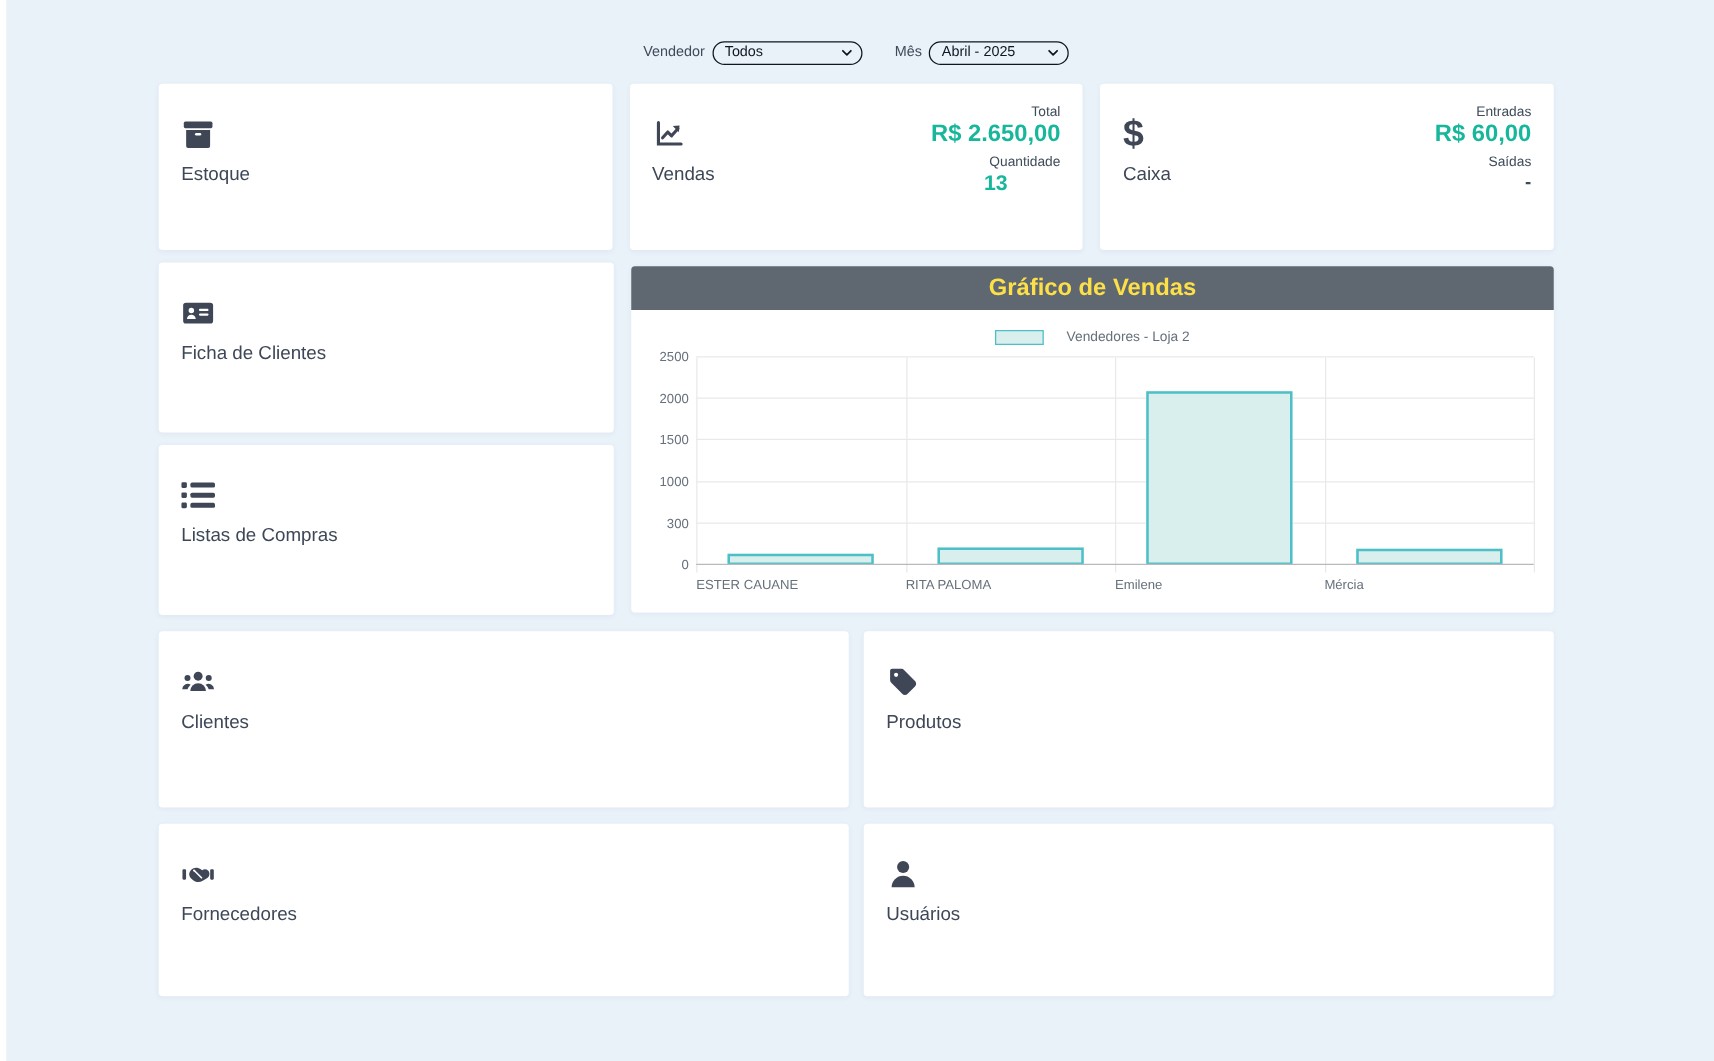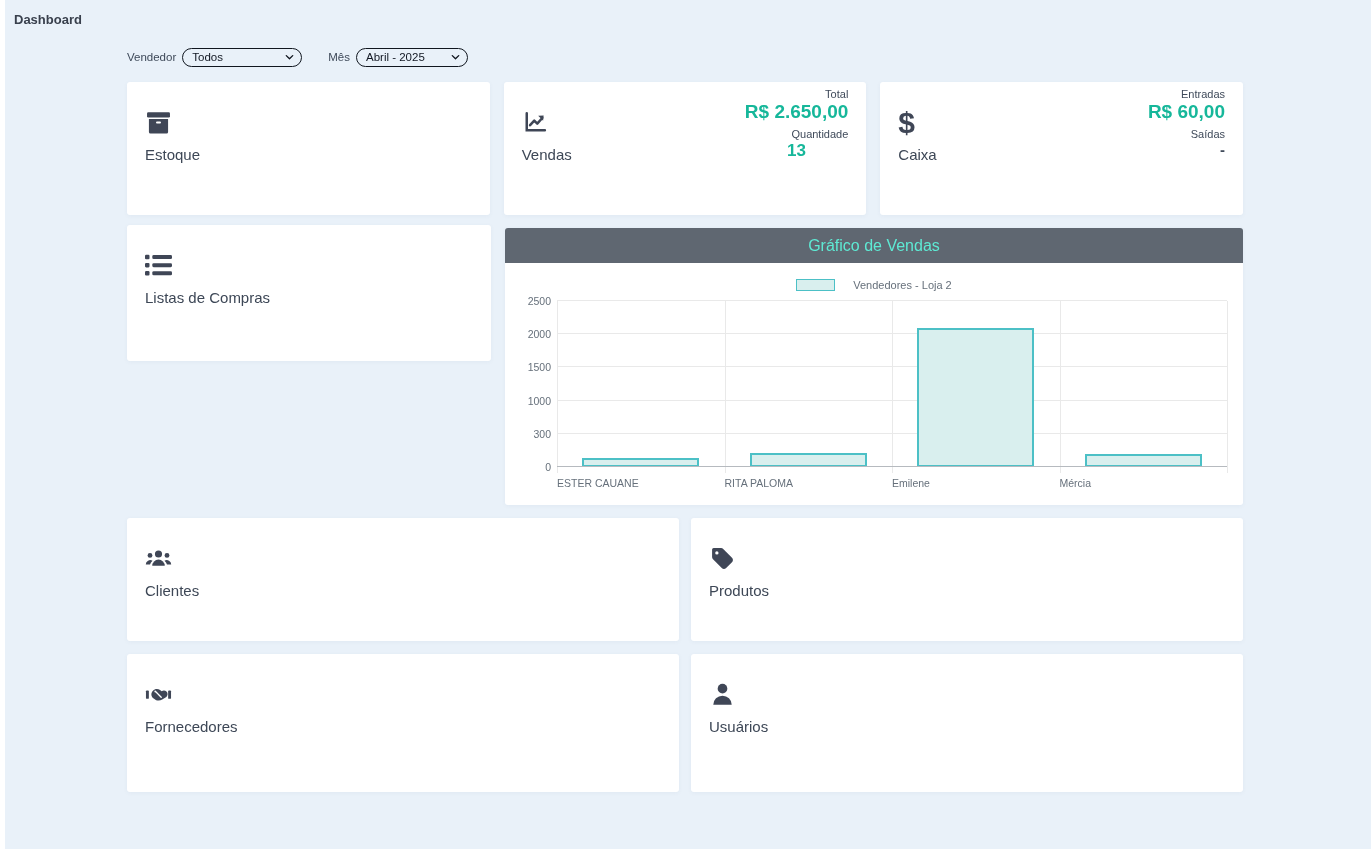--- a/index.html
+++ b/index.html
@@ -13,21 +13,21 @@
   }
   .left-strip { position:absolute; left:0; top:0; width:5px; height:100%; background:#ffffff; }
 
   .page-header { padding: 12px 0 0 14px; }
   .page-title { font-size: 13px; font-weight: bold; color: #39404d; }
   .breadcrumb { font-size: 11px; color: #4d5a68; margin-top: 5px; cursor: pointer; }
 
   .content { width: 1116px; margin-left: 127px; }
 
   
-  .filters { display:flex; justify-content:flex-start; align-items:center; gap:26px; margin-top:20px; height:20px; }
+  .filters { display:flex; justify-content:center; align-items:center; gap:26px; margin-top:20px; height:20px; }
   .filter-group { display:flex; align-items:center; gap:6px; }
   .filter-label { font-size: 11.5px; color: #3f4a5a; }
   .select-wrap { position:relative; display:inline-block; }
   .select-wrap select {
     appearance:none; -webkit-appearance:none;
     font-family:"Liberation Sans",sans-serif;
     font-size: 11.5px; color:#111722;
     background: transparent;
     border: 1.6px solid #10161f;
     border-radius: 11px;
@@ -46,63 +46,62 @@
     background:#fff; border-radius:3px;
     box-shadow: 0 1px 4px rgba(60,80,110,0.05);
     position:relative; cursor:pointer;
   }
   .card-main { position:absolute; left:18px; top:28px; }
   .icon { width:27px; height:25px; color:#3f4656; display:block; }
   .icon svg { width:100%; height:100%; display:block; }
   .card-label { margin-top:11px; font-size:15px; color:#3d4756;text-align:right; }
   .dollar-glyph { font-size:30px; font-weight:800; color:#3f4656; line-height:25px; display:block; }
 
-  .card-stats { position:absolute; right:18px; top:6px; text-align:right; }
+  .card-stats { position:absolute; right:18px; top:17px; text-align:right; }
   .stat-label { font-size:11px; color:#3f4a5a; }
   .stat-value { font-size:19px; font-weight:bold; color:#16b79a; line-height:1.25; }
   .stat-value.small { font-size:17px; }
   .stat-label + .stat-value { margin-bottom:4px;text-align:center; }
   .stat-dash { font-size:15px; font-weight:bold; color:#3f4a5a; line-height:1.3; }
 
   
   .row-mid { display:flex; gap:14px; margin-top:10px; }
   .mid-left { width:364px; display:flex; flex-direction:column; gap:10px; }
   .mid-left .card { height:136px; }
   .chart-panel { flex:1; margin-top:3px; height:277px; border-radius:3px; box-shadow:0 1px 4px rgba(60,80,110,0.05); }
   .chart-header {
-    background:#5f6771; color:#5eead4; height:35px;
+    background:#5f6771; color:#fde047; height:35px;
     display:flex; align-items:center; justify-content:center;
-    font-size:16px; font-weight:normal; border-radius:3px 3px 0 0;
+    font-size:19px; font-weight:bold; border-radius:3px 3px 0 0;
   }
   .chart-body { background:#fff; height:242px; border-radius:0 0 3px 3px; padding:0 14px; }
   .legend-row { display:flex; justify-content:center; align-items:center; gap:18px; padding-top:13px; height:30px; }
   .legend-swatch { width:39px; height:12px; border:1.5px solid #4cc0c6; background:#d9efee; }
   .legend-label { font-size:11px; color:#66707b; }
 
   .plot { position:relative; margin-left:38px; margin-right:2px; margin-top:8px; height:166px; }
   .gl-h { position:absolute; left:0; right:0; height:1px; background:#e9e9e9; }
   .gl-h.axis { background:#b6babf; height:1.5px; z-index:2; }
   .gl-v { position:absolute; top:0; width:1px; height:calc(100% + 6px); background:#e9e9e9; }
   .ytick { position:absolute; left:-42px; width:36px; text-align:right; font-size:10.5px; color:#66707b; transform:translateY(50%); }
   .bar { position:absolute; bottom:0; background:#d9efee; border:2px solid #4cc0c6; z-index:1; }
   .x-labels { display:flex; margin-left:38px; margin-right:2px; padding-top:10px; }
   .x-labels span { flex:1; text-align:left; font-size:10.5px; color:#66707b; }
 
   
   .row-two { display:flex; gap:12px; margin-top:13px; }
-  .row-two .card { flex:1; height:123px; }
+  .row-two .card { flex:1; height:141px; }
   .row-two.last .card { height:138px; }
 </style>
 </head>
 <body>
 
 <div class="left-strip"></div>
 
 <div class="page-header">
-  <div class="page-title">Dashboard</div>
 </div>
 
 <div class="content">
 
   <div class="filters">
     <div class="filter-group">
       <span class="filter-label">Vendedor</span>
       <span class="select-wrap sel-vendedor">
         <select>
           <option>Todos</option>
@@ -173,20 +172,34 @@
         <div class="stat-label">Entradas</div>
         <div class="stat-value">R$ 60,00</div>
         <div class="stat-label">Saídas</div>
         <div class="stat-dash">-</div>
       </div>
     </div>
   </div>
 
   <div class="row-mid">
     <div class="mid-left">
+      <div class="card">
+        <div class="card-main">
+          <span class="icon">
+            <svg viewBox="0 0 24 24" fill="currentColor">
+              <rect x="0.5" y="4" width="23" height="16" rx="2.2"></rect>
+              <circle cx="6.8" cy="10" r="2.1" fill="#fff"></circle>
+              <path d="M3.4 16.6c0-1.9 1.5-3.4 3.4-3.4s3.4 1.5 3.4 3.4z" fill="#fff"></path>
+              <rect x="12.6" y="8.7" width="7.4" height="1.7" rx="0.85" fill="#fff"></rect>
+              <rect x="12.6" y="12.3" width="7.4" height="1.7" rx="0.85" fill="#fff"></rect>
+            </svg>
+          </span>
+          <div class="card-label">Ficha de Clientes</div>
+        </div>
+      </div>
       <div class="card">
         <div class="card-main">
           <span class="icon">
             <svg viewBox="0 0 24 21" fill="currentColor">
               <rect x="0" y="1" width="4" height="4" rx="1"></rect>
                 <rect x="6.5" y="1.2" width="17.5" height="3.6" rx="1.2"></rect>
               <rect x="0" y="8.2" width="4" height="4" rx="1"></rect>
                 <rect x="6.5" y="8.4" width="17.5" height="3.6" rx="1.2"></rect>
               <rect x="0" y="15.4" width="4" height="4" rx="1"></rect>
                 <rect x="6.5" y="15.6" width="17.5" height="3.6" rx="1.2"></rect>

